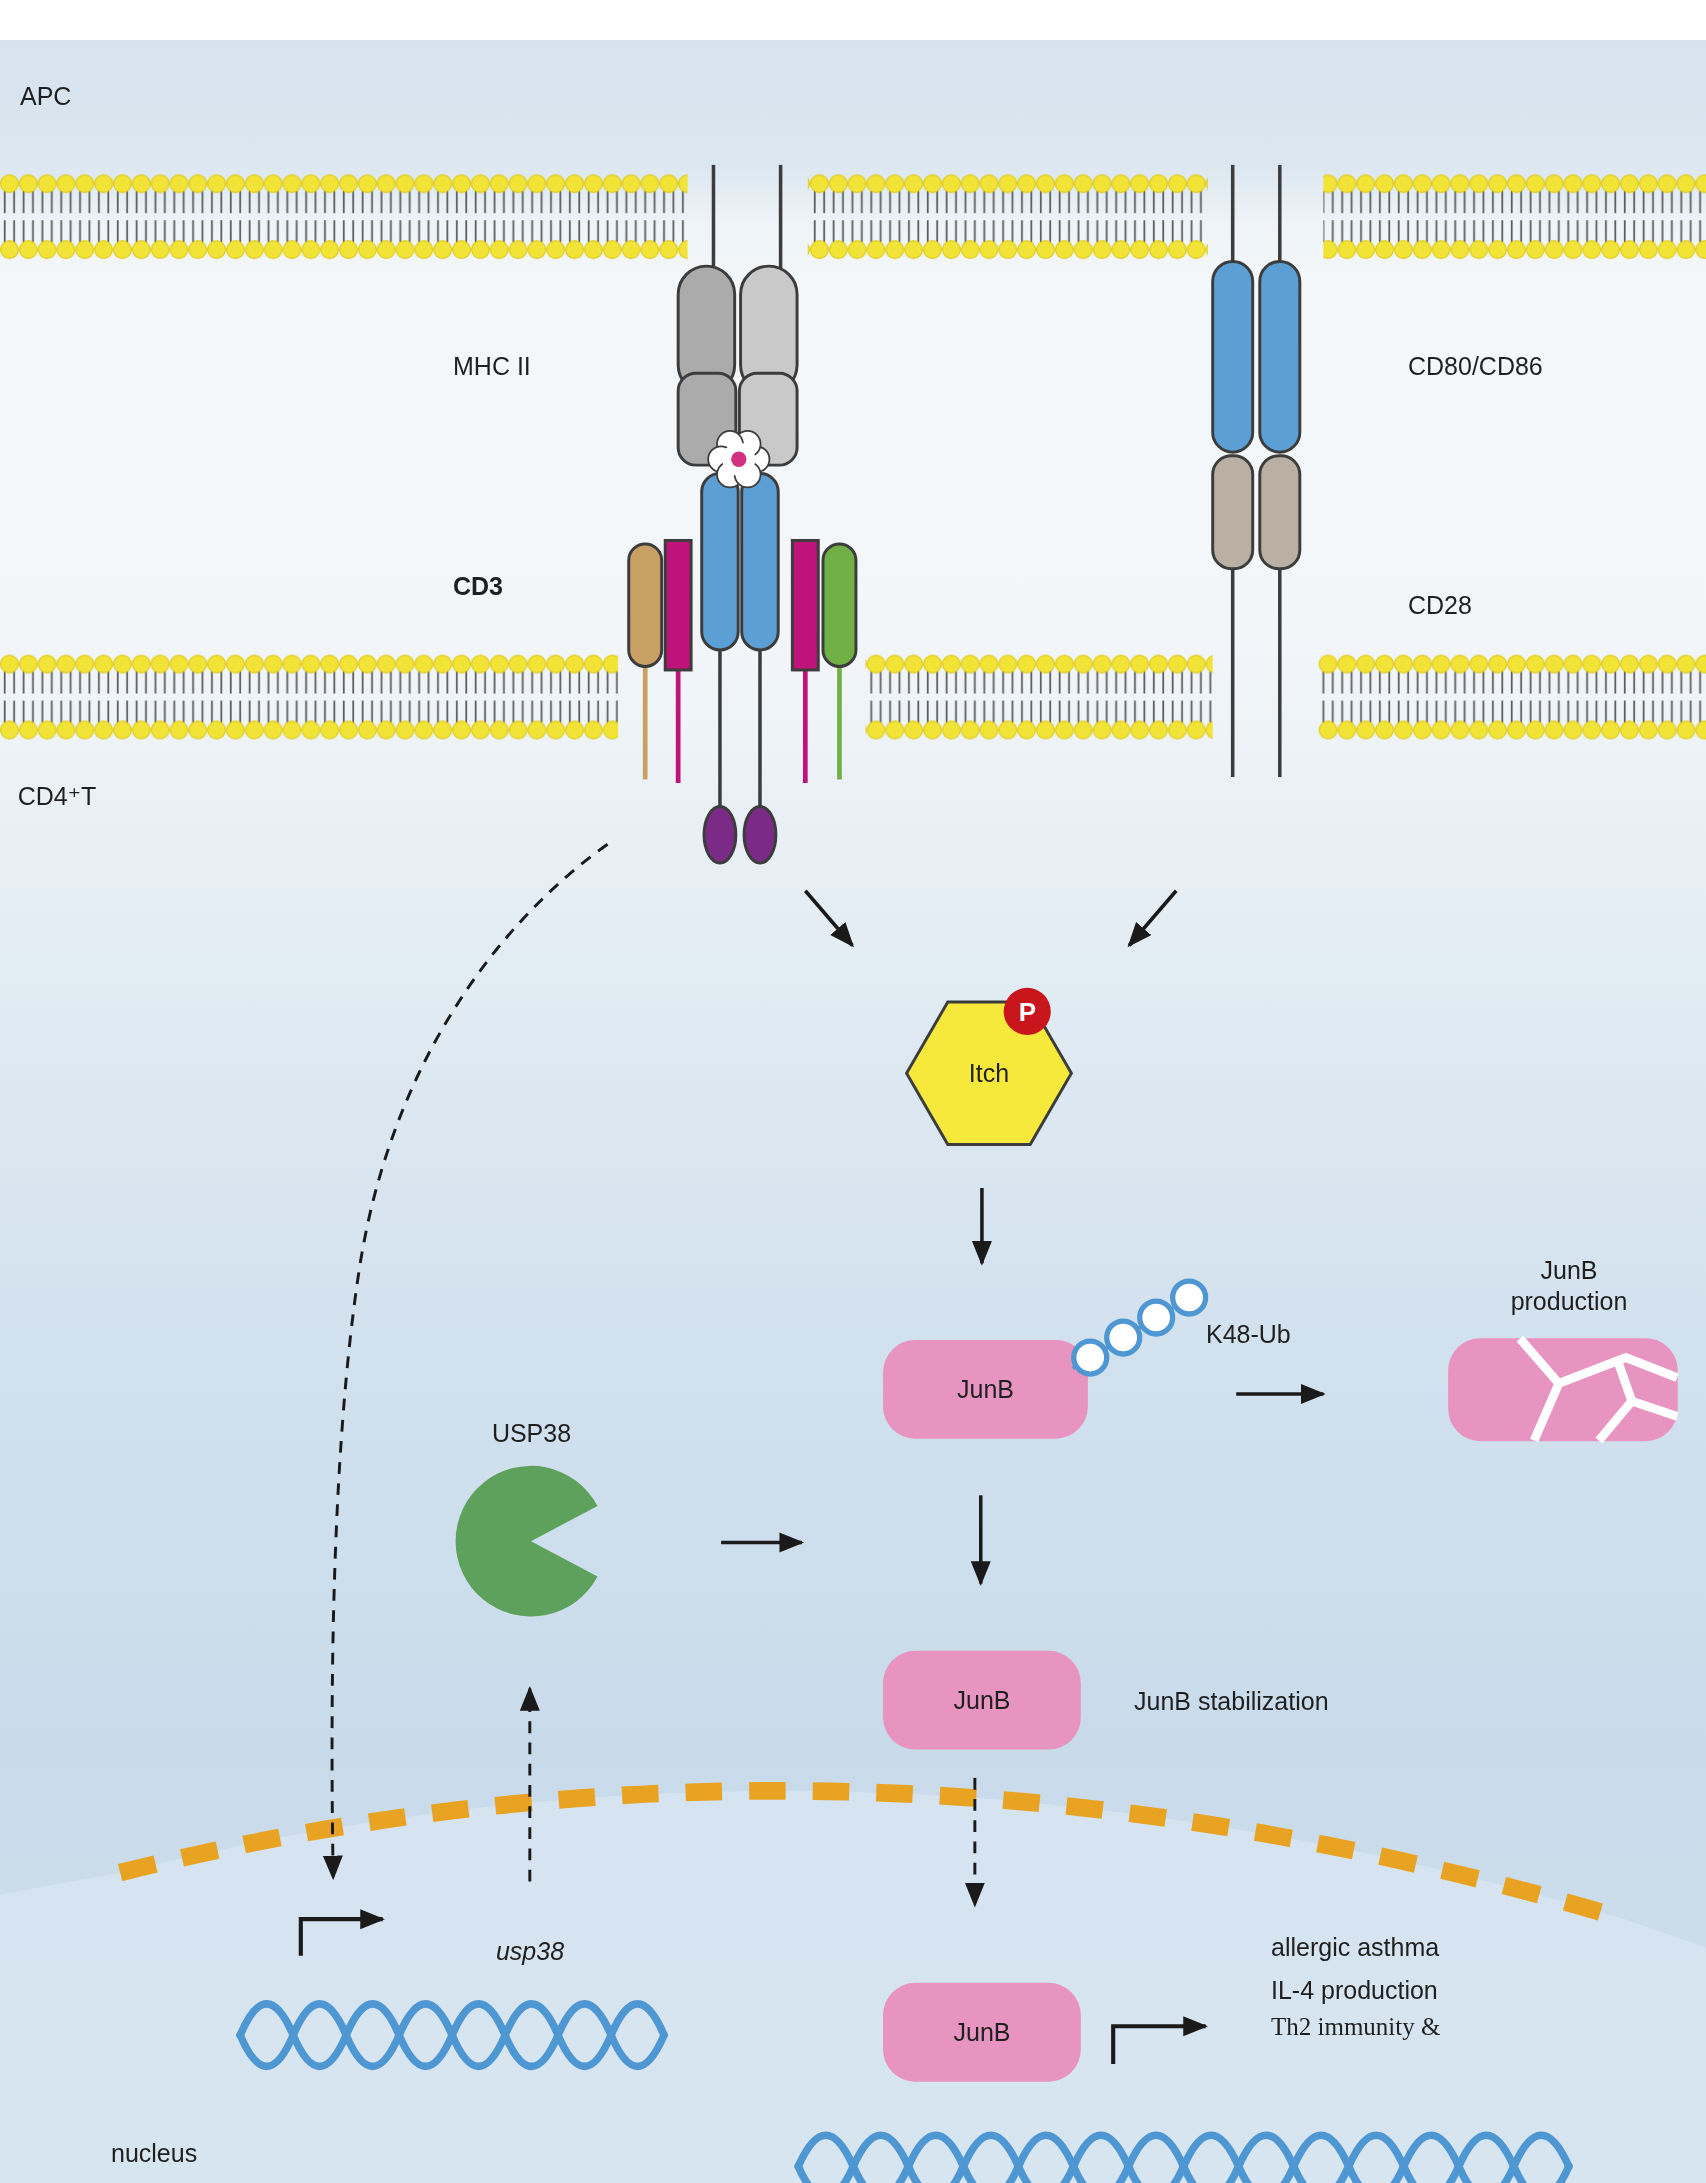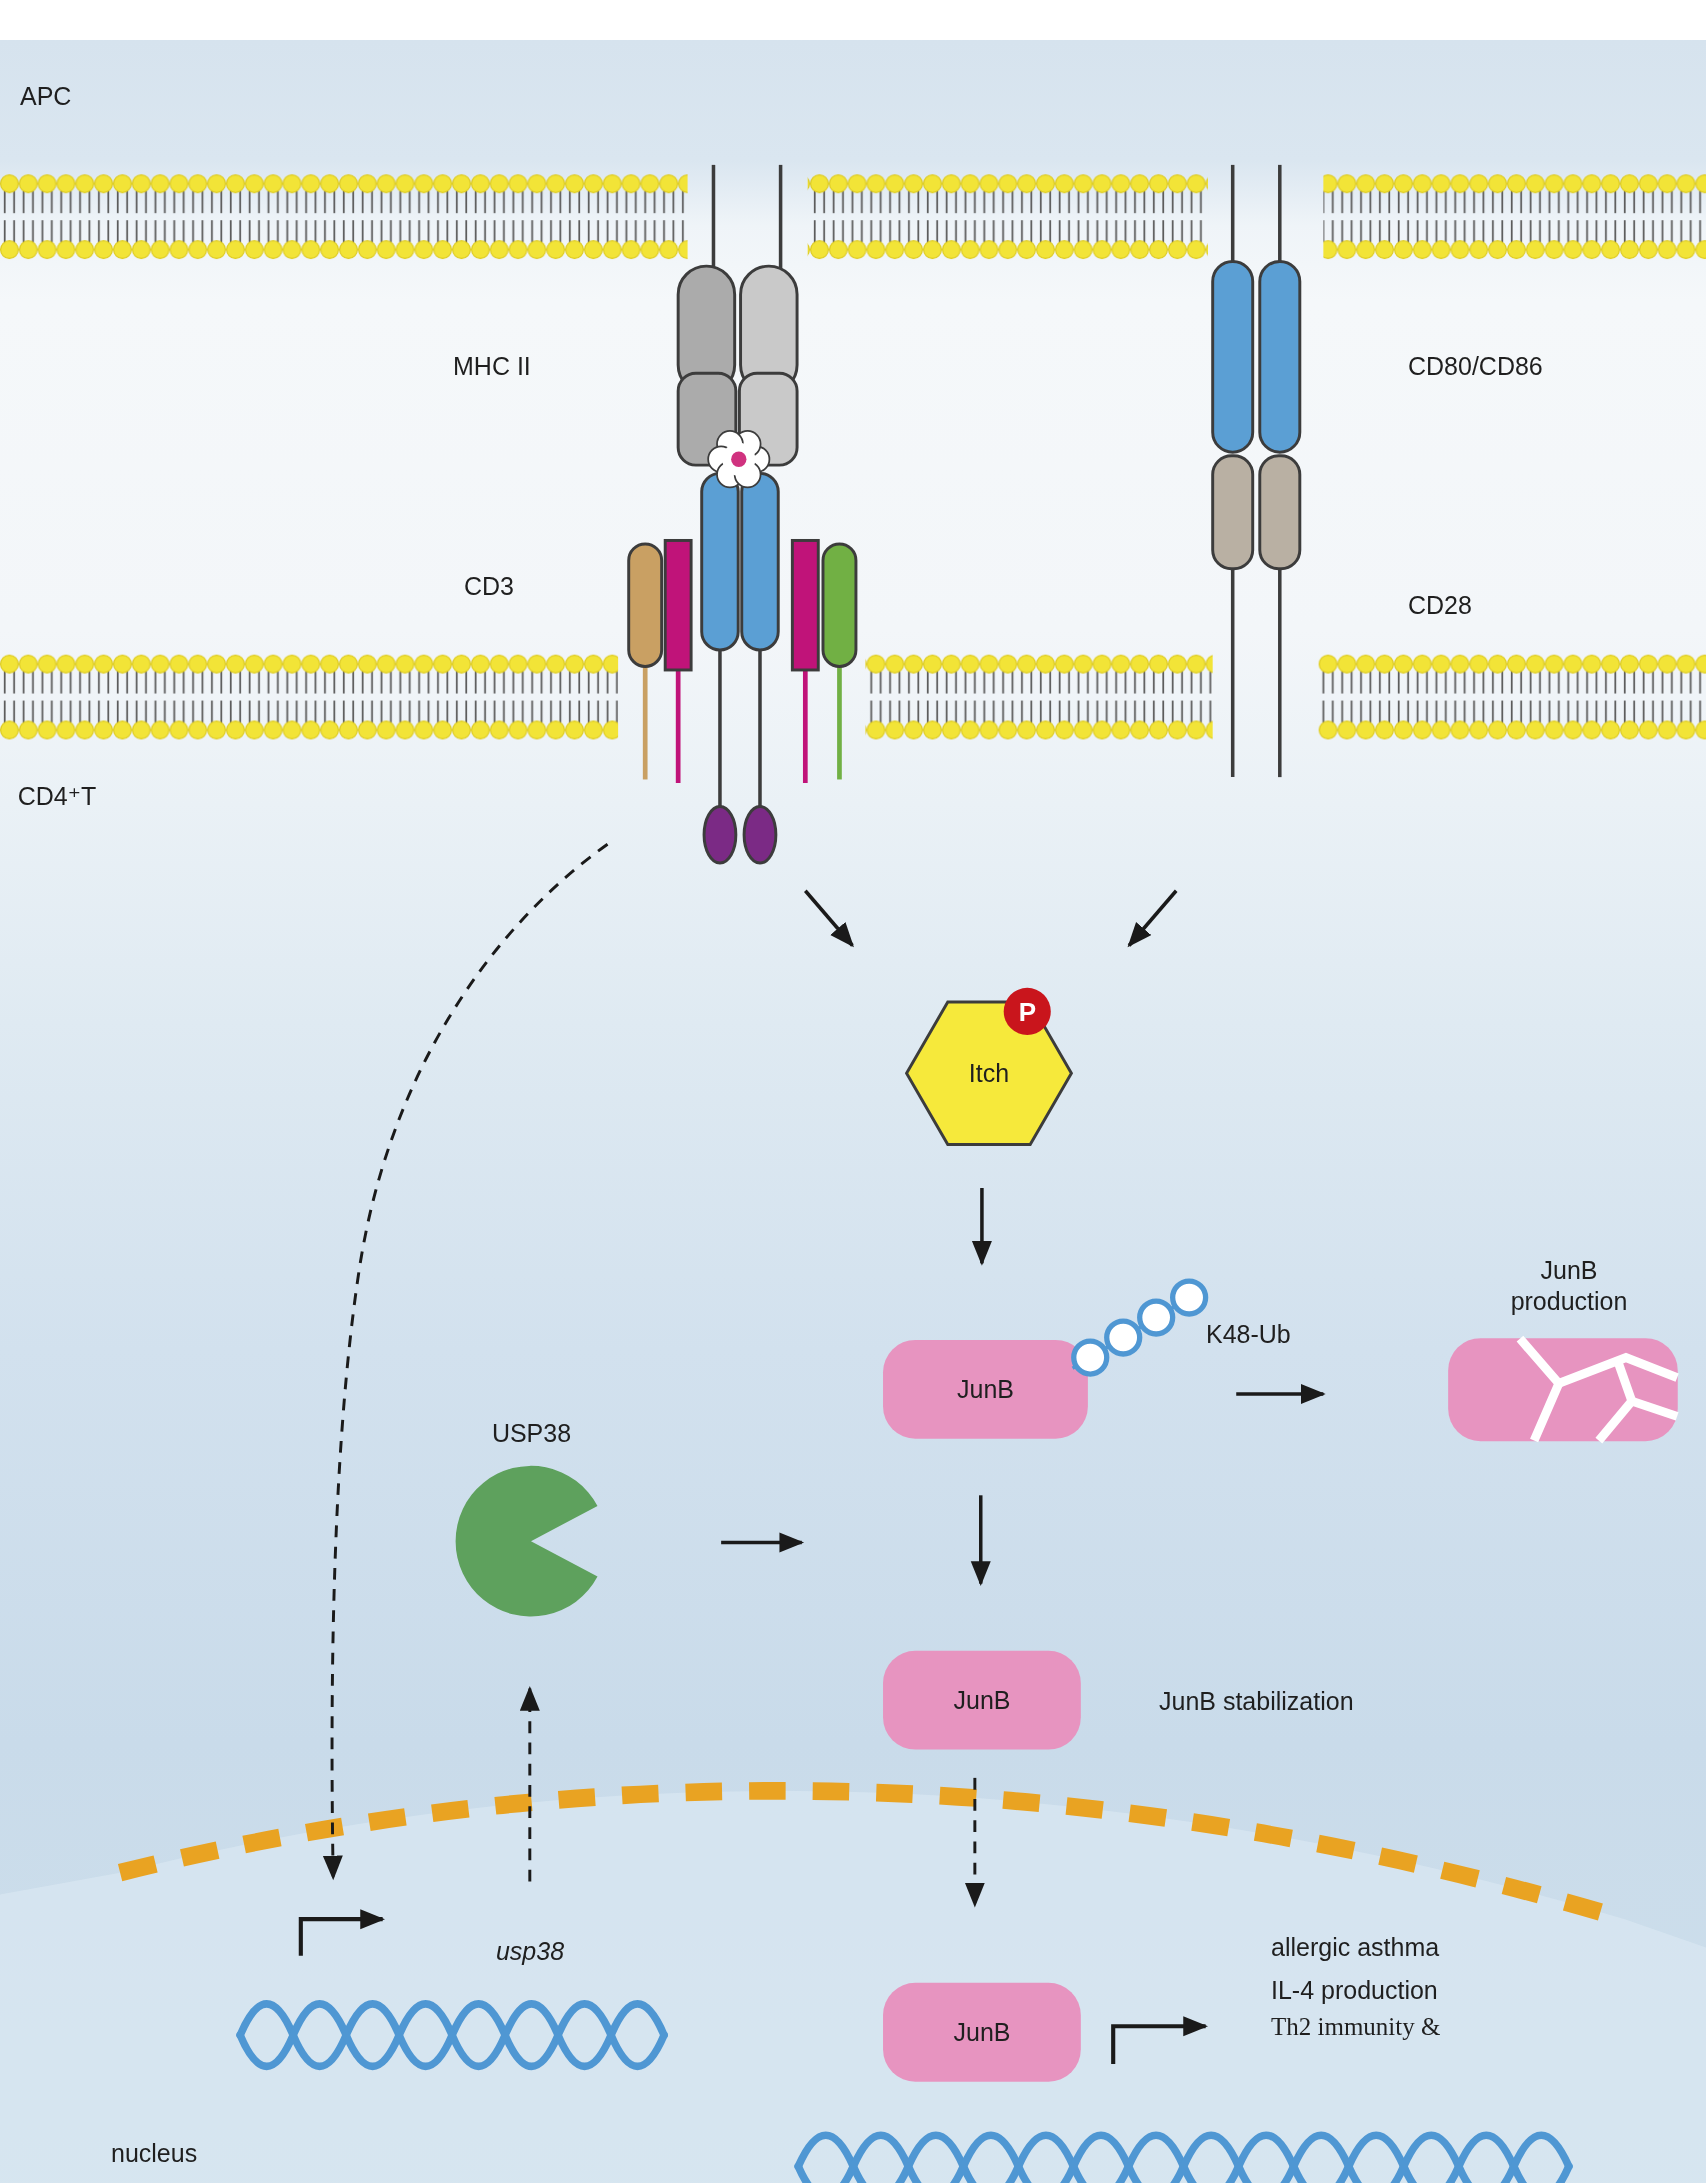--- a/index.html
+++ b/index.html
@@ -174,40 +174,40 @@
   </g>
 
   <g>
     <path class="dna" d="M 1356 3612 q 46.75 -106 93.5 0 q 46.75 106 93.5 0 q 46.75 -106 93.5 0 q 46.75 106 93.5 0 q 46.75 -106 93.5 0 q 46.75 106 93.5 0 q 46.75 -106 93.5 0 q 46.75 106 93.5 0 q 46.75 -106 93.5 0 q 46.75 106 93.5 0 q 46.75 -106 93.5 0 q 46.75 106 93.5 0 q 46.75 -106 93.5 0 q 46.75 106 93.5 0"></path>
     <path class="dna" d="M 1356 3612 q 46.75 106 93.5 0 q 46.75 -106 93.5 0 q 46.75 106 93.5 0 q 46.75 -106 93.5 0 q 46.75 106 93.5 0 q 46.75 -106 93.5 0 q 46.75 106 93.5 0 q 46.75 -106 93.5 0 q 46.75 106 93.5 0 q 46.75 -106 93.5 0 q 46.75 106 93.5 0 q 46.75 -106 93.5 0 q 46.75 106 93.5 0 q 46.75 -106 93.5 0"></path>
   </g>
 </svg>
 
 <div class="lbl" style="left:20px; top:41px;">APC</div>
 <div class="lbl" style="left:453px; top:311px;">MHC II</div>
-<div class="lbl" style="left:464px; top:531px;">CD3</div>
+<div class="lbl" style="left:453px; top:531px;font-weight:bold;">CD3</div>
 <div class="lbl" style="left:1408px; top:311px;">CD80/CD86</div>
 <div class="lbl" style="left:1408px; top:550px;">CD28</div>
 <div class="lbl" style="left:17.7px; top:741px;">CD4⁺T</div>
 
 <div class="lbl ctr" style="left:930px; top:1018px; width:118px;">Itch</div>
 <div class="lbl ctr white" style="left:1004px; top:956px; width:47px; font-size:26px;">P</div>
 
 <div class="lbl" style="left:1206px; top:1279px;text-align:right;">K48-Ub</div>
 <div class="lbl ctr" style="left:883px; top:1334px; width:205px;">JunB</div>
 
 <div class="lbl ctr" style="left:1454px; top:1215px; width:230px;">
   <div>JunB</div>
   <div>production</div>
 </div>
 
 <div class="lbl ctr" style="left:442px; top:1378px; width:179px;">USP38</div>
 
 <div class="lbl ctr" style="left:883px; top:1645px; width:198px;">JunB</div>
-<div class="lbl" style="left:1159px; top:1646px;">JunB stabilization</div>
+<div class="lbl" style="left:1134px; top:1646px;">JunB stabilization</div>
 
 <div class="lbl ctr" style="left:883px; top:1977px; width:198px;">JunB</div>
 <div class="lbl ctr italic" style="left:458px; top:1896px; width:144px;">usp38</div>
 
 <div class="lbl" style="left:1271px; top:1935px;">IL-4 production</div>
 <div class="lbl" style="left:1271px; top:1971px;font-family:Liberation Serif, serif;">Th2 immunity &amp;</div>
 <div class="lbl" style="left:1271px; top:1892px;">allergic asthma</div>
 
 <div class="lbl" style="left:111px; top:2098px;">nucleus</div>
 

